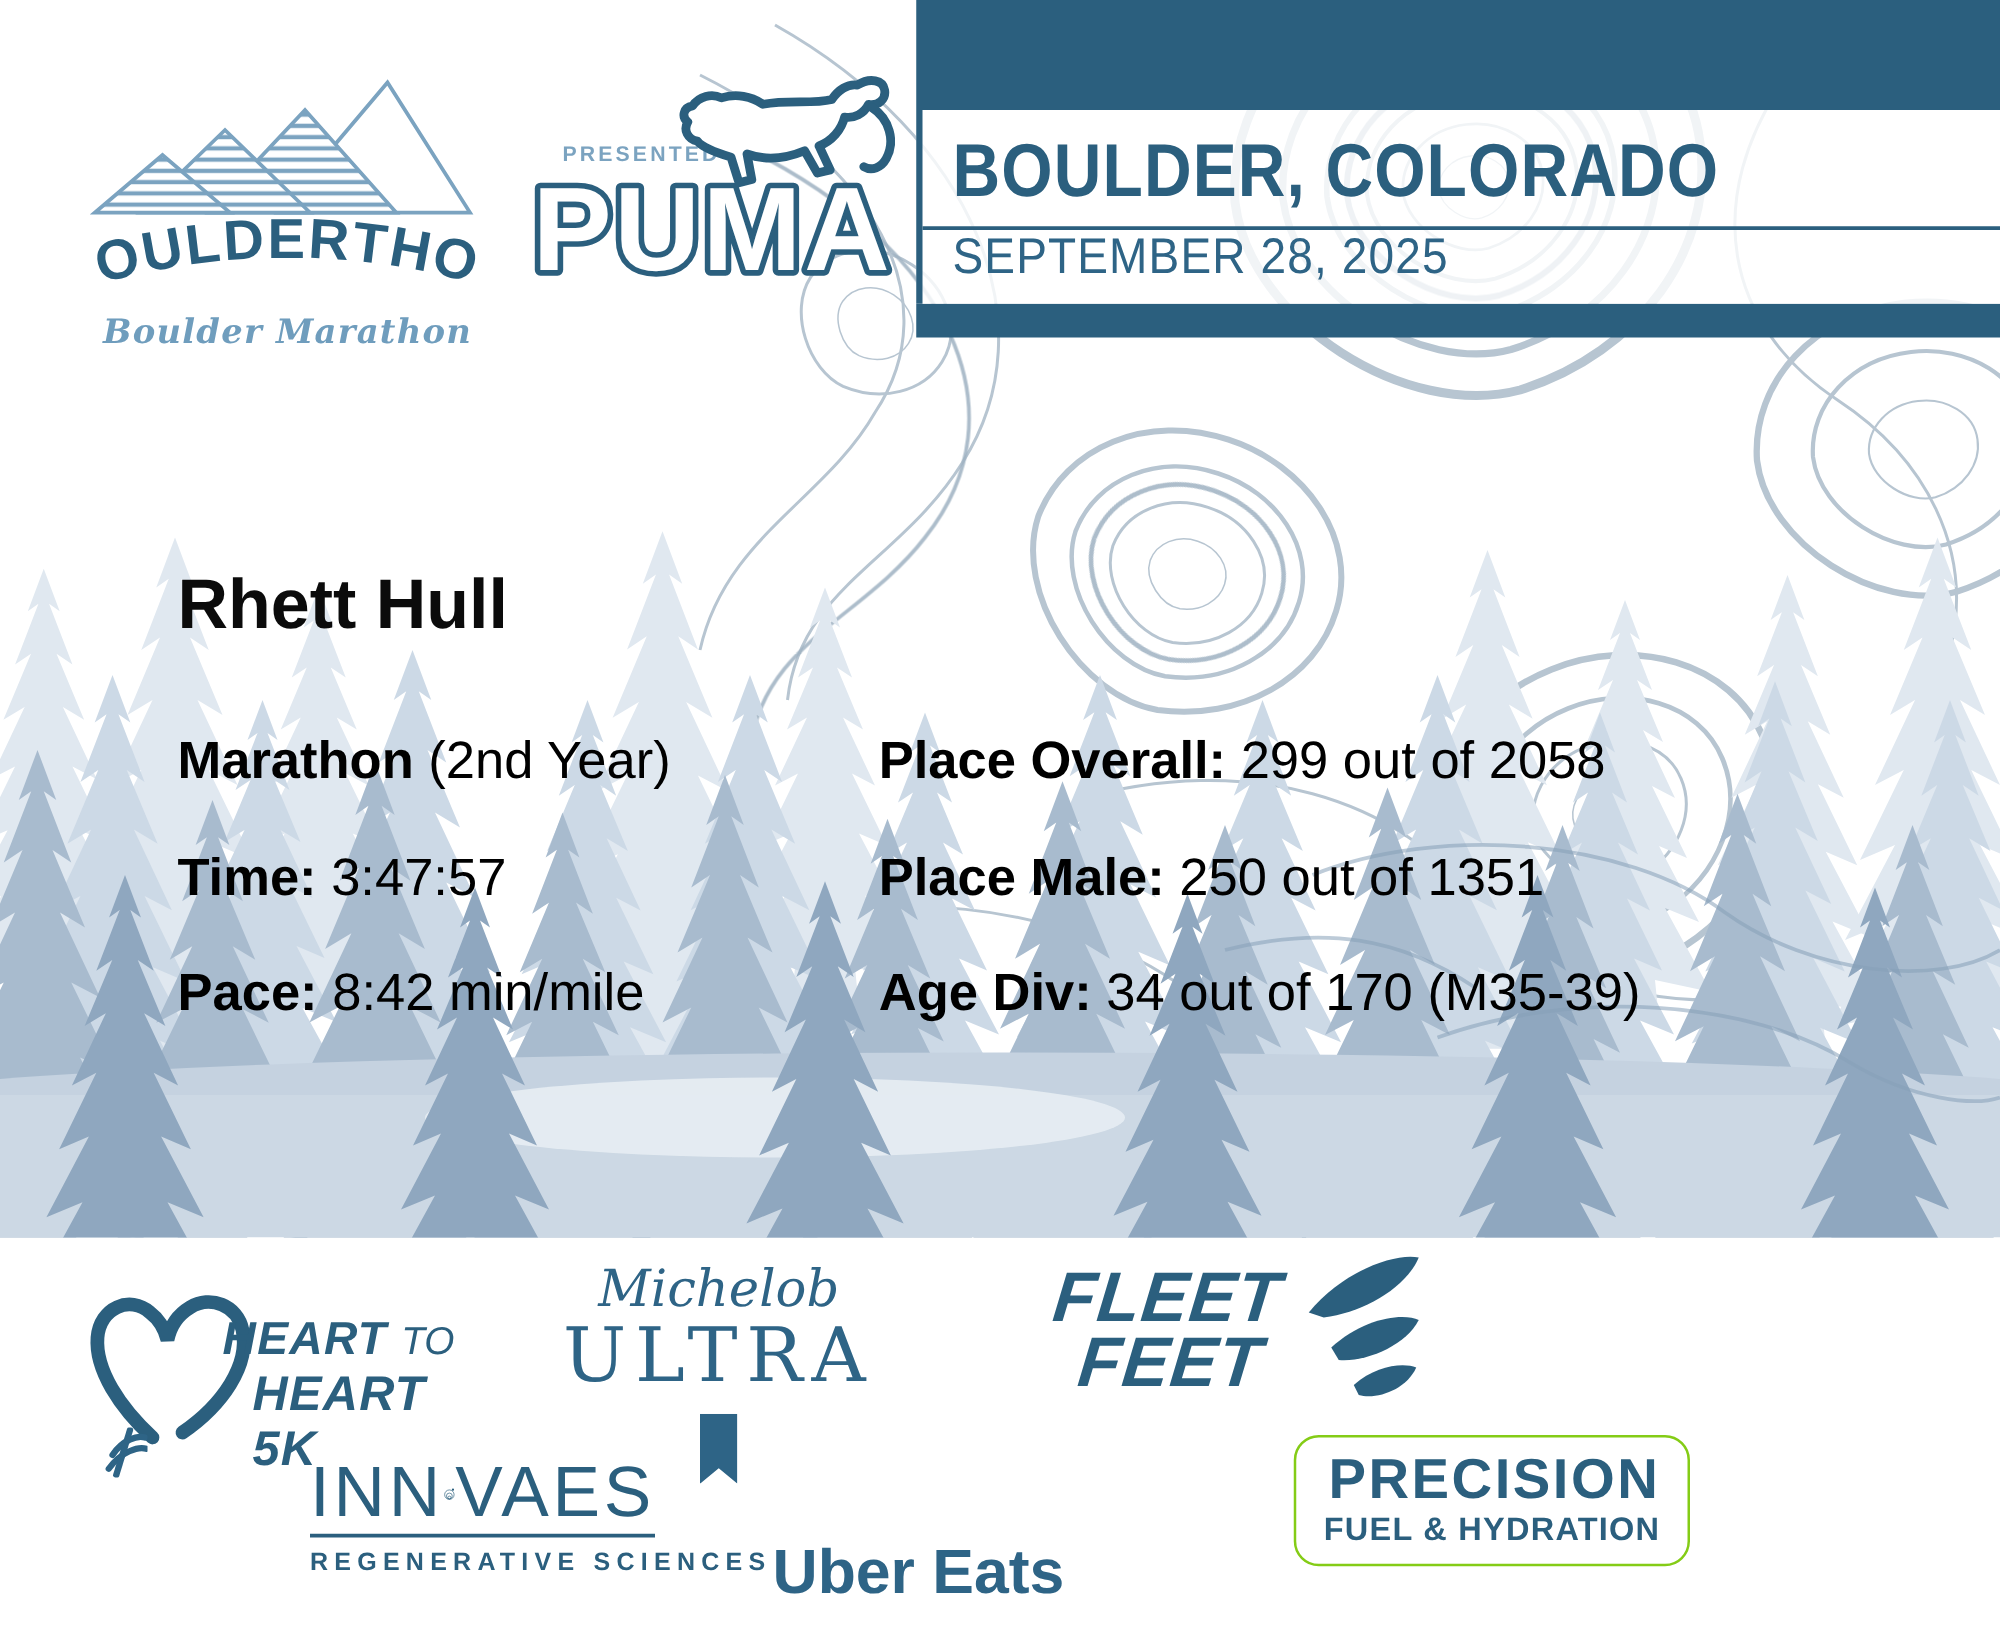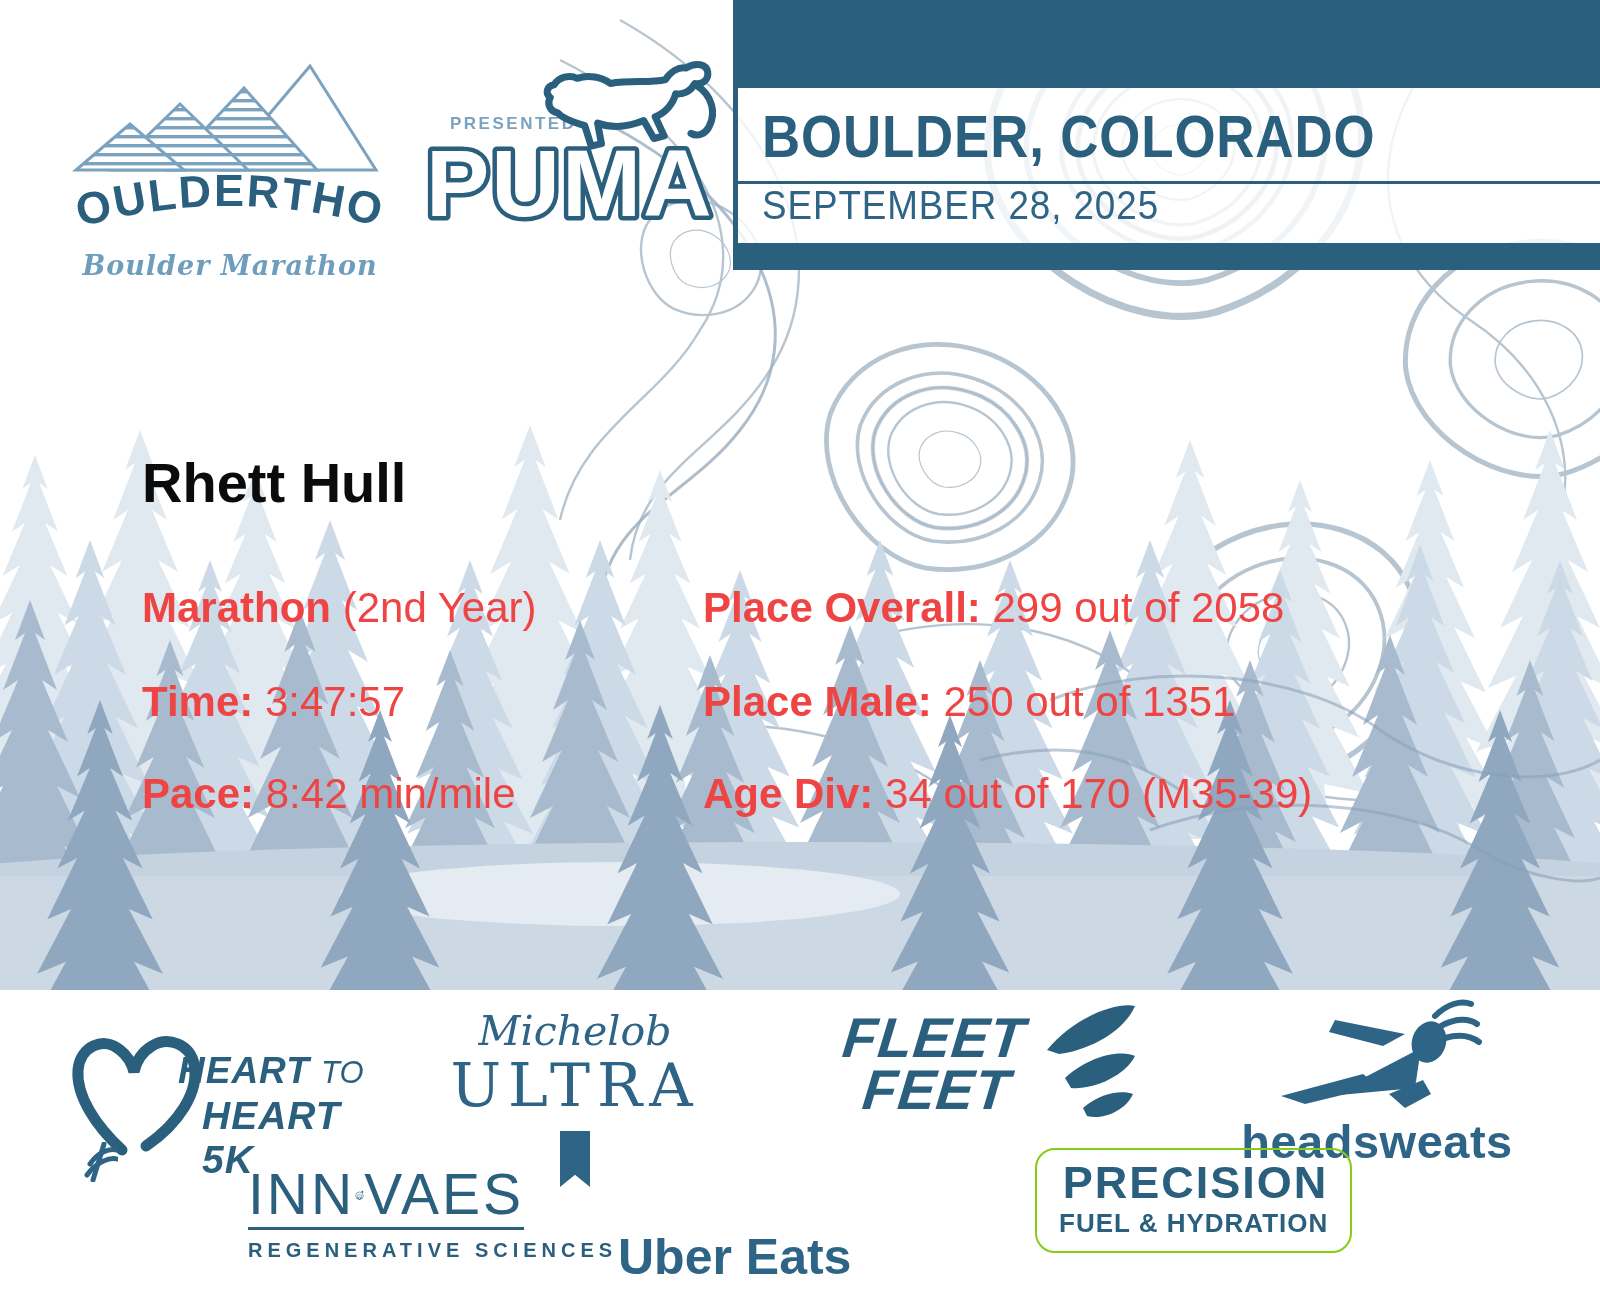--- a/index.html
+++ b/index.html
@@ -30,21 +30,21 @@
   .banner-loc{padding-top:14px;font-size:60px;font-weight:700;color:#2b5f7e;
               transform:scaleX(.88);transform-origin:left;letter-spacing:1px;white-space:nowrap;}
   .banner-div{position:absolute;left:0;right:0;top:93px;border-top:3px solid #2b5f7e;}
   .banner-date{margin-top:12px;font-size:40px;font-weight:500;color:#2e6486;
                transform:scaleX(.92);transform-origin:left;letter-spacing:1px;white-space:nowrap;}
   .banner-bottom{height:27px;background:#2b5f7e;}
 
   
   .runner-name{position:absolute;left:142px;top:452px;margin:0;font-size:56px;font-weight:800;
                color:#0b0b0b;letter-spacing:0;line-height:1.1;}
-  .stat{position:absolute;font-size:42px;color:#ef4444;white-space:nowrap;}
+  .stat{position:absolute;font-size:42px;color:#000000;white-space:nowrap;}
   .stat .lbl{font-weight:800;}
   .stat .val{font-weight:400;}
   .s-l0{left:142px;top:584px}.s-l1{left:142px;top:678px}.s-l2{left:142px;top:770px}
   .s-r0{left:703px;top:584px}.s-r1{left:703px;top:678px}.s-r2{left:703px;top:770px}
 
   
   .sp{color:#2b5f7e;}
   .hth{position:absolute;left:58px;top:990px;width:330px;height:185px;}
   .hth-heart{position:absolute;left:2px;top:2px;}
   .hth-l1{position:absolute;left:120px;top:60px;font-style:italic;font-weight:800;
@@ -269,37 +269,20 @@
     <div class="ff-word ff-w2">FEET</div>
     <svg class="ff-wing" width="96" height="126" viewBox="0 0 96 126">
       <g fill="#2b5f7e">
         <path d="M6 48 C34 14 76 0 94 4 C84 28 50 48 18 52 Z"></path>
         <path d="M24 76 C50 52 82 48 94 54 C84 74 52 88 30 86 Z"></path>
         <path d="M42 106 C60 90 82 88 92 92 C84 110 60 118 46 114 Z"></path>
       </g>
     </svg>
   </div>
 
-  <div class="hs">
-    <svg class="hs-icon" width="216" height="122" viewBox="0 0 216 122">
-      <g fill="#2e6486">
-        <ellipse cx="160" cy="52" rx="17" ry="21" transform="rotate(18 160 52)"></ellipse>
-        <path d="M66 30 L136 44 L114 56 L60 42 Z"></path>
-        <path d="M152 58 L60 106 L146 98 Z"></path>
-        <path d="M12 106 L94 84 L110 96 L36 114 Z"></path>
-        <path d="M120 104 L154 90 L162 104 L136 118 Z"></path>
-      </g>
-      <g fill="none" stroke="#2e6486" stroke-width="6" stroke-linecap="round">
-        <path d="M166 26 C178 14 192 10 202 14"></path>
-        <path d="M172 36 C186 28 200 28 208 34"></path>
-        <path d="M176 48 C190 44 202 46 210 52"></path>
-      </g>
-    </svg>
-    <div class="hs-name">headsweats</div>
-  </div>
 
   <div class="inv">
     <div class="inv-main">
       <span>INN</span>
       <svg width="50" height="56" viewBox="0 0 50 56">
         <g fill="none" stroke="#2b5f7e" stroke-width="3">
           <circle cx="25" cy="32" r="21"></circle>
           <circle cx="25" cy="38" r="13"></circle>
           <circle cx="25" cy="45" r="6.5"></circle>
         </g>

